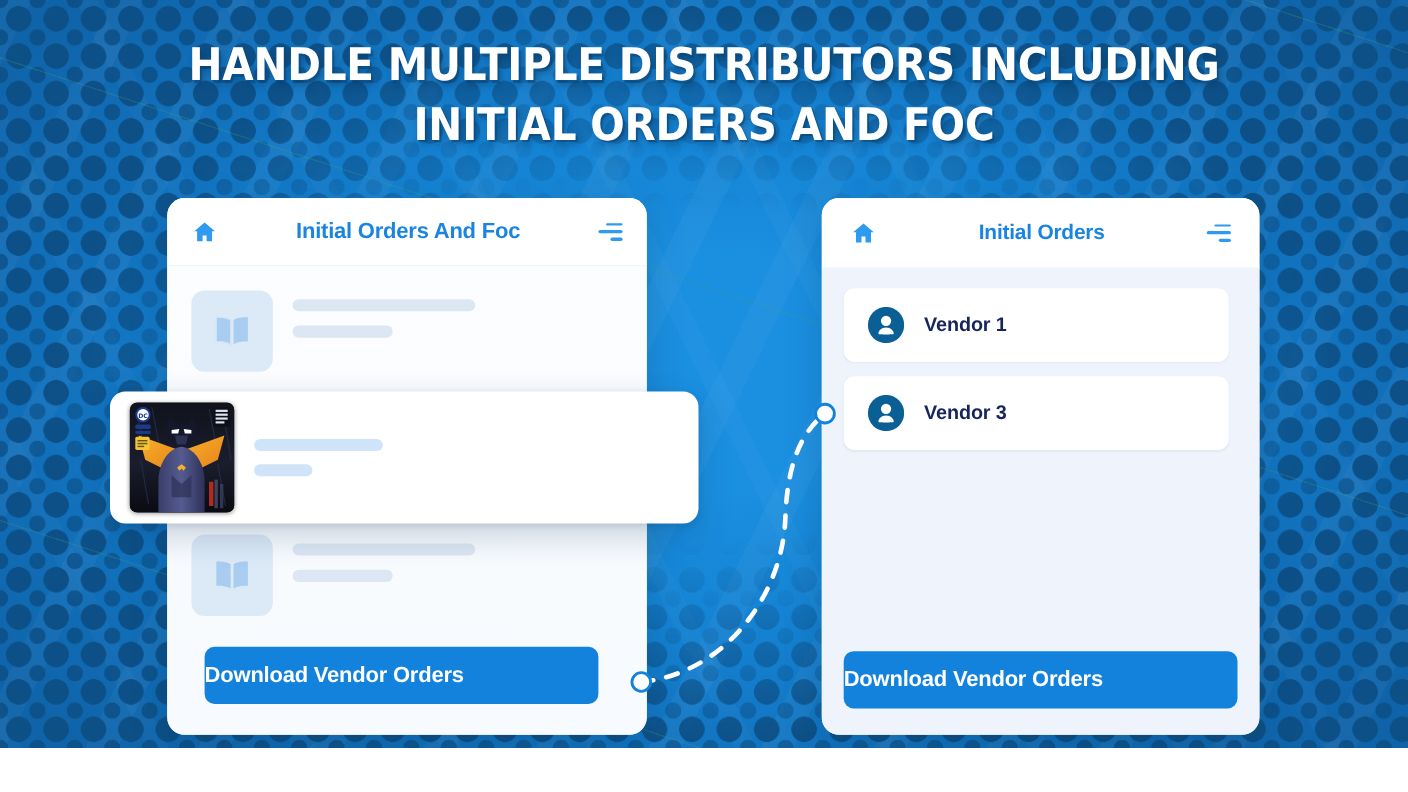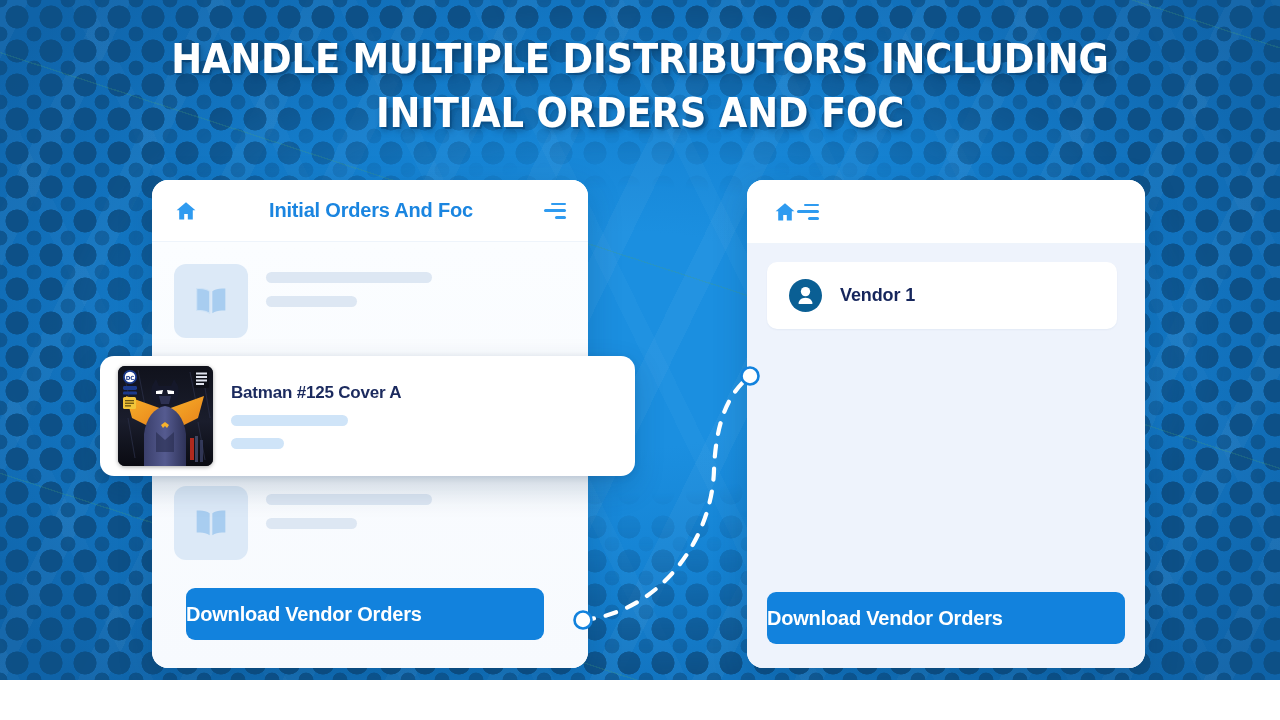--- a/index.html
+++ b/index.html
@@ -345,51 +345,59 @@
         </g>
 
         <g>
           <rect x="72" y="72" width="4" height="22" fill="#b02a1e"></rect>
           <rect x="77" y="70" width="3" height="26" fill="#4a5070" opacity=".8"></rect>
           <rect x="82" y="74" width="3" height="22" fill="#3a4064" opacity=".8"></rect>
         </g>
       </svg>
     </div>
     <div class="comic-meta">
-      <div class="comic-title">Batman #125 Cover A</div>
       <div class="sk-line wide"></div>
       <div class="sk-line short"></div>
     </div>
   </div>
 
   <div class="panel" id="panel-right">
 
     <div class="panel-header">
       <svg class="home-icon" viewBox="0 0 24 24">
         <path d="M12 3.2 2.6 11.2h2.6v9.2h5.0v-5.4h3.6v5.4h5.0v-9.2h2.6z" fill="#2f9bf0"></path>
       </svg>
+      <div class="panel-title">Initial Orders</div>
       <div class="burger">
         <span></span>
         <span></span>
         <span></span>
       </div>
     </div>
 
     <div class="panel-body-right">
 
       <div class="vendor-card">
         <svg class="avatar" viewBox="0 0 34 34">
           <circle cx="17" cy="17" r="17" fill="#0a5f94"></circle>
           <circle cx="17" cy="13" r="4.8" fill="#fff"></circle>
           <path d="M17 19.2c-4.4 0-7.2 2.9-7.2 6.2 0 .5 14.4.5 14.4 0 0-3.3-2.8-6.2-7.2-6.2z" fill="#fff"></path>
         </svg>
         <div class="vendor-name">Vendor 1</div>
       </div>
 
 
+      <div class="vendor-card">
+        <svg class="avatar" viewBox="0 0 34 34">
+          <circle cx="17" cy="17" r="17" fill="#0a5f94"></circle>
+          <circle cx="17" cy="13" r="4.8" fill="#fff"></circle>
+          <path d="M17 19.2c-4.4 0-7.2 2.9-7.2 6.2 0 .5 14.4.5 14.4 0 0-3.3-2.8-6.2-7.2-6.2z" fill="#fff"></path>
+        </svg>
+        <div class="vendor-name">Vendor 3</div>
+      </div>
 
 
       <button class="dl-btn" id="dl-right">Download Vendor Orders</button>
     </div>
   </div>
 
   <svg id="connector" viewBox="0 0 1280 720">
     <path d="M 583 620 C 660 612 712 540 714 470 C 716 418 730 392 750 376" fill="none" stroke="#ffffff" stroke-width="4.2" stroke-linecap="round" stroke-dasharray="11 12"></path>
     <circle cx="583" cy="620" r="8.5" fill="#ffffff" stroke="#1282dd" stroke-width="2.6"></circle>
     <circle cx="750" cy="376" r="8.5" fill="#ffffff" stroke="#1282dd" stroke-width="2.6"></circle>

